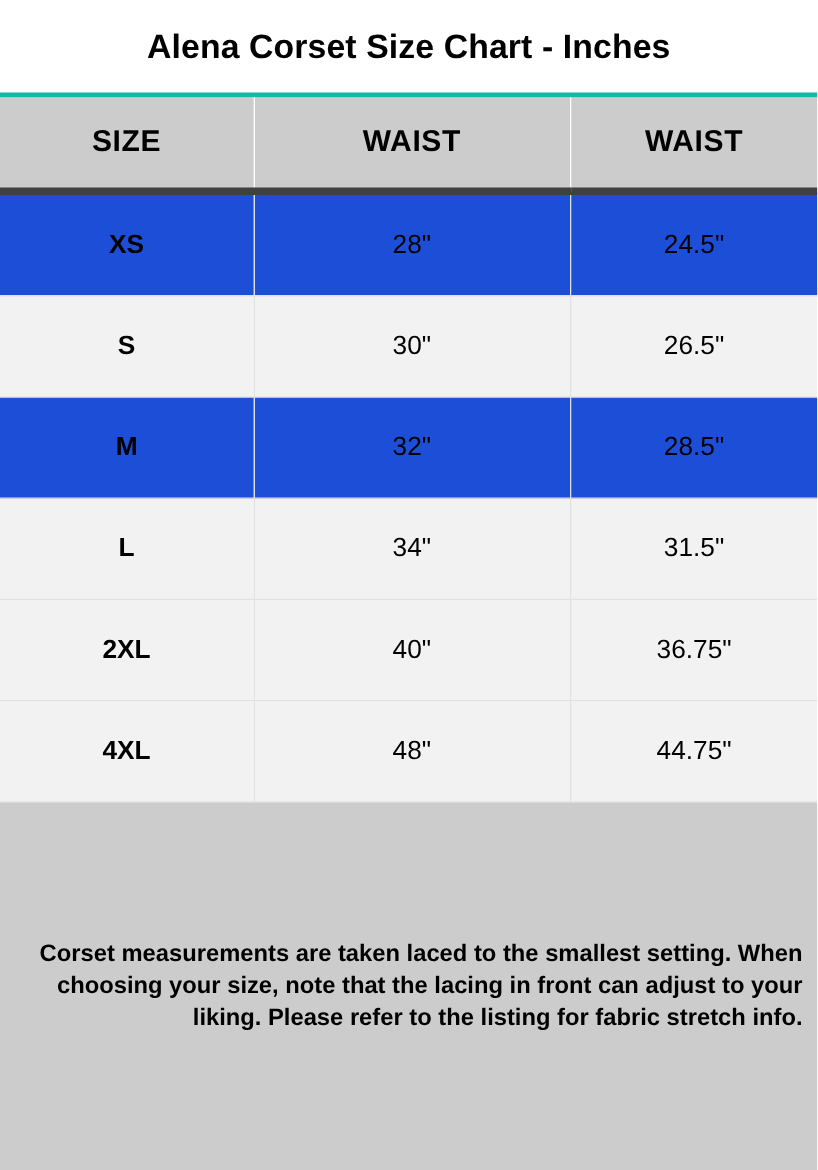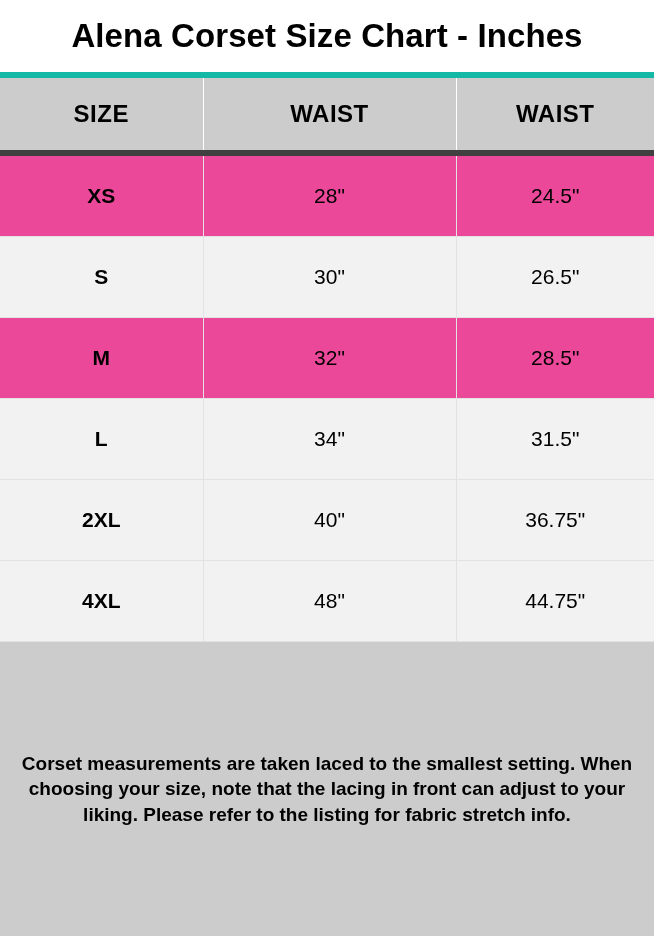--- a/index.html
+++ b/index.html
@@ -18,26 +18,26 @@
     background: #ffffff;
     display: flex;
     flex-direction: column;
     overflow: hidden;
   }
   .chart-title {
     height: 78px;
     display: flex;
     align-items: center;
     justify-content: center;
-    font-size: 33px;
+    font-size: 27px;
     font-weight: bold;
     letter-spacing: 0.1px;
     text-align: center;
     background: #ffffff;
-    border-bottom: 6px solid #14b8a6;
+    border-bottom: 4px solid #14b8a6;
     padding: 0 10px;
     box-sizing: border-box;
   }
   table.size-table {
     width: 100%;
     border-collapse: collapse;
     table-layout: fixed;
   }
   table.size-table col.c-size { width: 203px; }
   table.size-table col.c-bust { width: 253px; }
@@ -65,29 +65,29 @@
   }
   tbody td:last-child { border-right: none; }
   tbody td.size-cell {
     font-weight: bold;
     font-size: 21px;
   }
   tbody tr.alt td {
     background: #f2f2f2;
   }
   tbody tr:not(.alt) td {
-    background: #ec4899;
+    background: #1d4ed8;
   }
   .footnote {
     background: #cccccc;
     flex: 1;
     display: flex;
     align-items: center;
     justify-content: center;
-    text-align: center;
+    text-align: right;
     font-size: 19px;
     font-weight: bold;
     line-height: 1.35;
     padding: 6px 12px;
     box-sizing: border-box;
   }
 </style>
 </head>
 <body>
 

